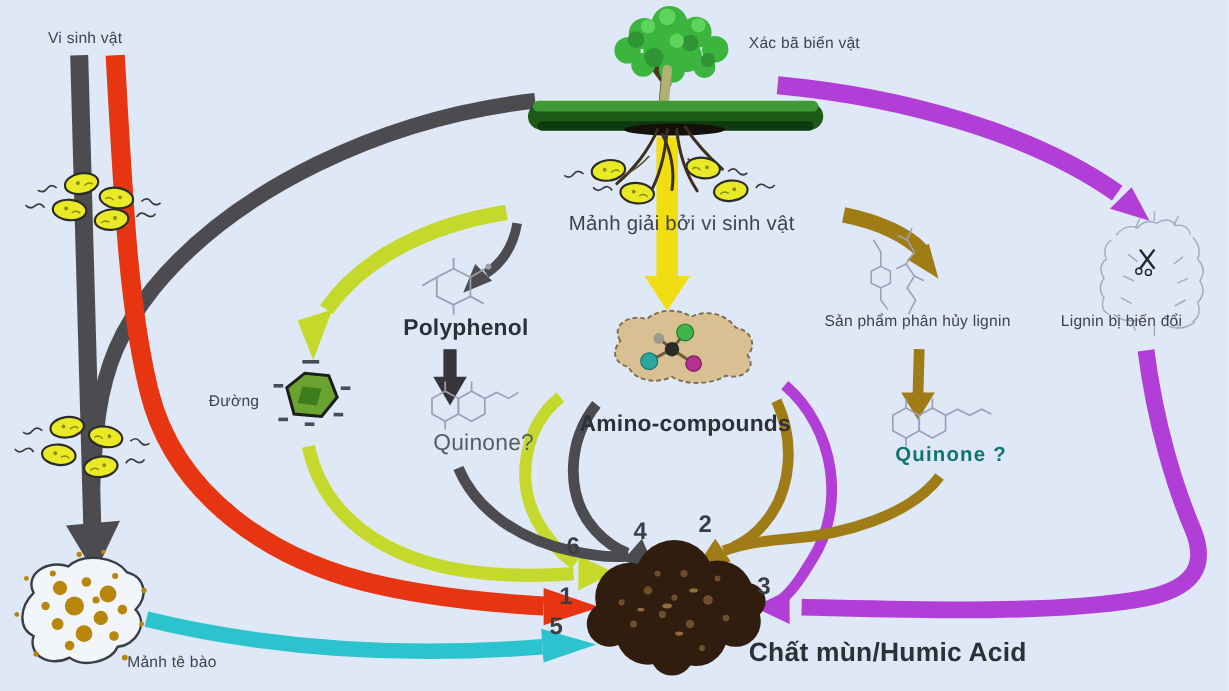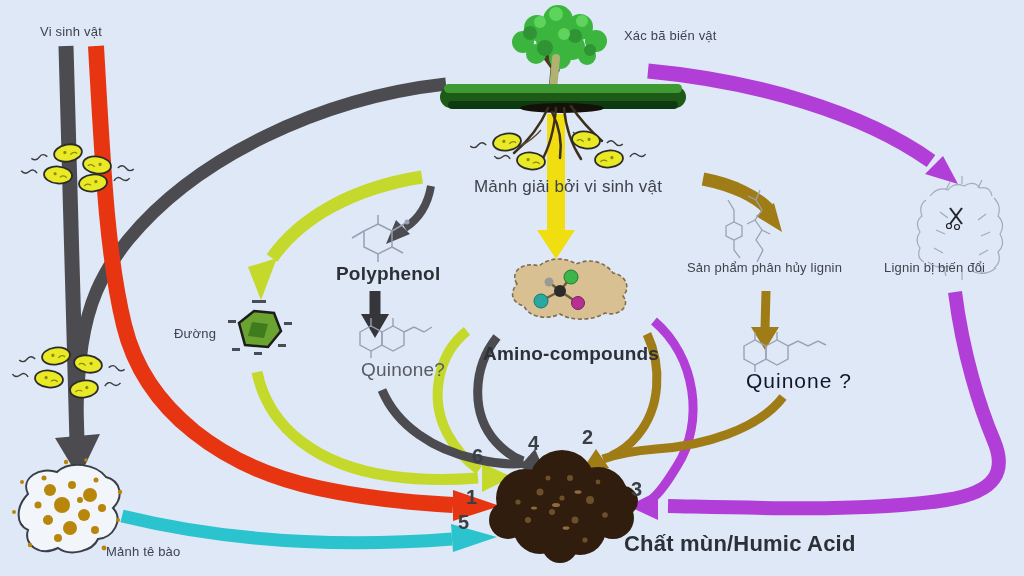--- a/index.html
+++ b/index.html
@@ -3,21 +3,21 @@
 <meta charset="utf-8">
 <style>
   html,body{margin:0;padding:0;}
   body{font-family:"Liberation Sans",sans-serif;}
   #stage{position:relative;width:1024px;height:576px;background:#dfe8f6;overflow:hidden;}
   #stage svg.layer{position:absolute;left:0;top:0;}
   .label{position:absolute;white-space:nowrap;color:#3e434d;font-size:13px;letter-spacing:.2px;}
   .label.bold{font-weight:bold;color:#2c3037;}
   .label.big{font-size:19px;}
   .label.gray{color:#575c64;font-size:19px;}
-  .label.black{color:#0f172a;font-weight:normal;font-size:21px;letter-spacing:1px;}
+  .label.black{color:#0f766e;font-weight:bold;font-size:17px;letter-spacing:1px;}
   .num{position:absolute;font-size:20px;font-weight:600;color:#3a3e45;}
 </style>
 </head>
 <body>
 
 <div id="stage">
 
 <svg class="layer" width="1024" height="576" viewBox="0 0 1024 576">
 
   <g stroke="#4b4b50" fill="none" stroke-width="13">

